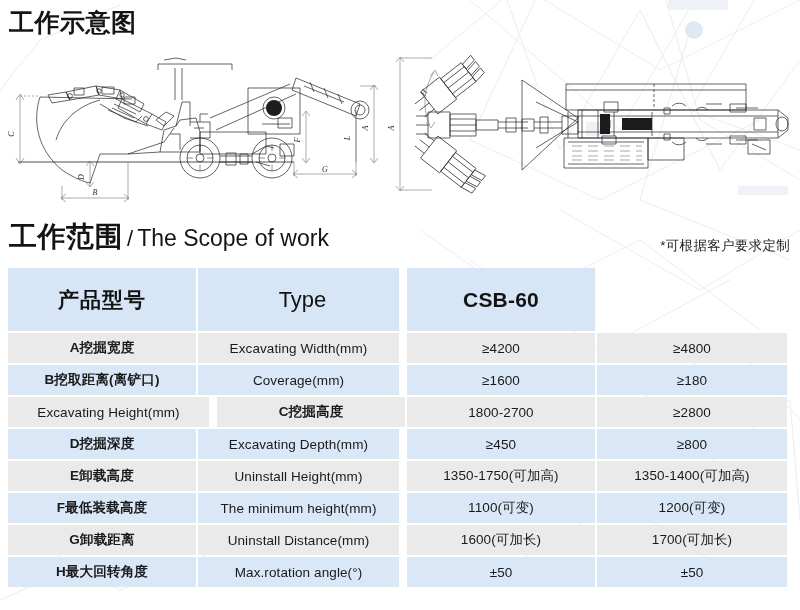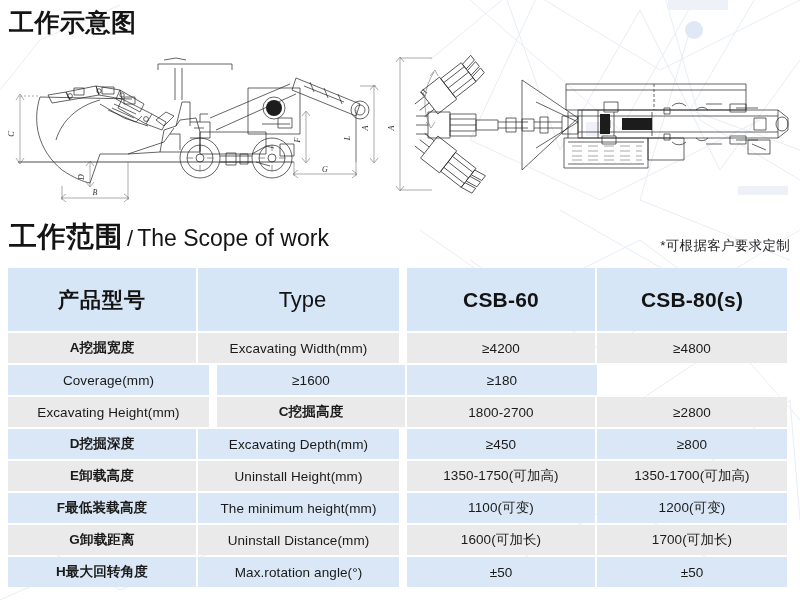--- a/index.html
+++ b/index.html
@@ -428,31 +428,31 @@
   </div>
 
   <div class="note-custom">*可根据客户要求定制</div>
 
   <div id="spec-table">
 
     <div class="trow header">
       <div class="tcell c1">产品型号</div>
       <div class="tcell c2">Type</div>
       <div class="tcell c3">CSB-60</div>
-      <div class="tcell c4">CSB-80(s)</div>
     </div>
 
     <div class="trow body gray">
       <div class="tcell c1">A挖掘宽度</div>
       <div class="tcell c2">Excavating Width(mm)</div>
       <div class="tcell c3">≥4200</div>
       <div class="tcell c4">≥4800</div>
     </div>
 
     <div class="trow body blue">
+      <div class="tcell c1">B挖取距离(离铲口)</div>
       <div class="tcell c2">Coverage(mm)</div>
       <div class="tcell c3">≥1600</div>
       <div class="tcell c4">≥180</div>
     </div>
 
     <div class="trow body gray">
       <div class="tcell c2">Excavating Height(mm)</div>
       <div class="tcell c1">C挖掘高度</div>
       <div class="tcell c3">1800-2700</div>
       <div class="tcell c4">≥2800</div>
@@ -462,21 +462,21 @@
       <div class="tcell c1">D挖掘深度</div>
       <div class="tcell c2">Excavating Depth(mm)</div>
       <div class="tcell c3">≥450</div>
       <div class="tcell c4">≥800</div>
     </div>
 
     <div class="trow body gray">
       <div class="tcell c1">E卸载高度</div>
       <div class="tcell c2">Uninstall Height(mm)</div>
       <div class="tcell c3">1350-1750(可加高)</div>
-      <div class="tcell c4">1350-1700(可加高)</div>
+      <div class="tcell c4">1350-1400(可加高)</div>
     </div>
 
     <div class="trow body blue">
       <div class="tcell c1">F最低装载高度</div>
       <div class="tcell c2">The minimum height(mm)</div>
       <div class="tcell c3">1100(可变)</div>
       <div class="tcell c4">1200(可变)</div>
     </div>
 
     <div class="trow body gray">

